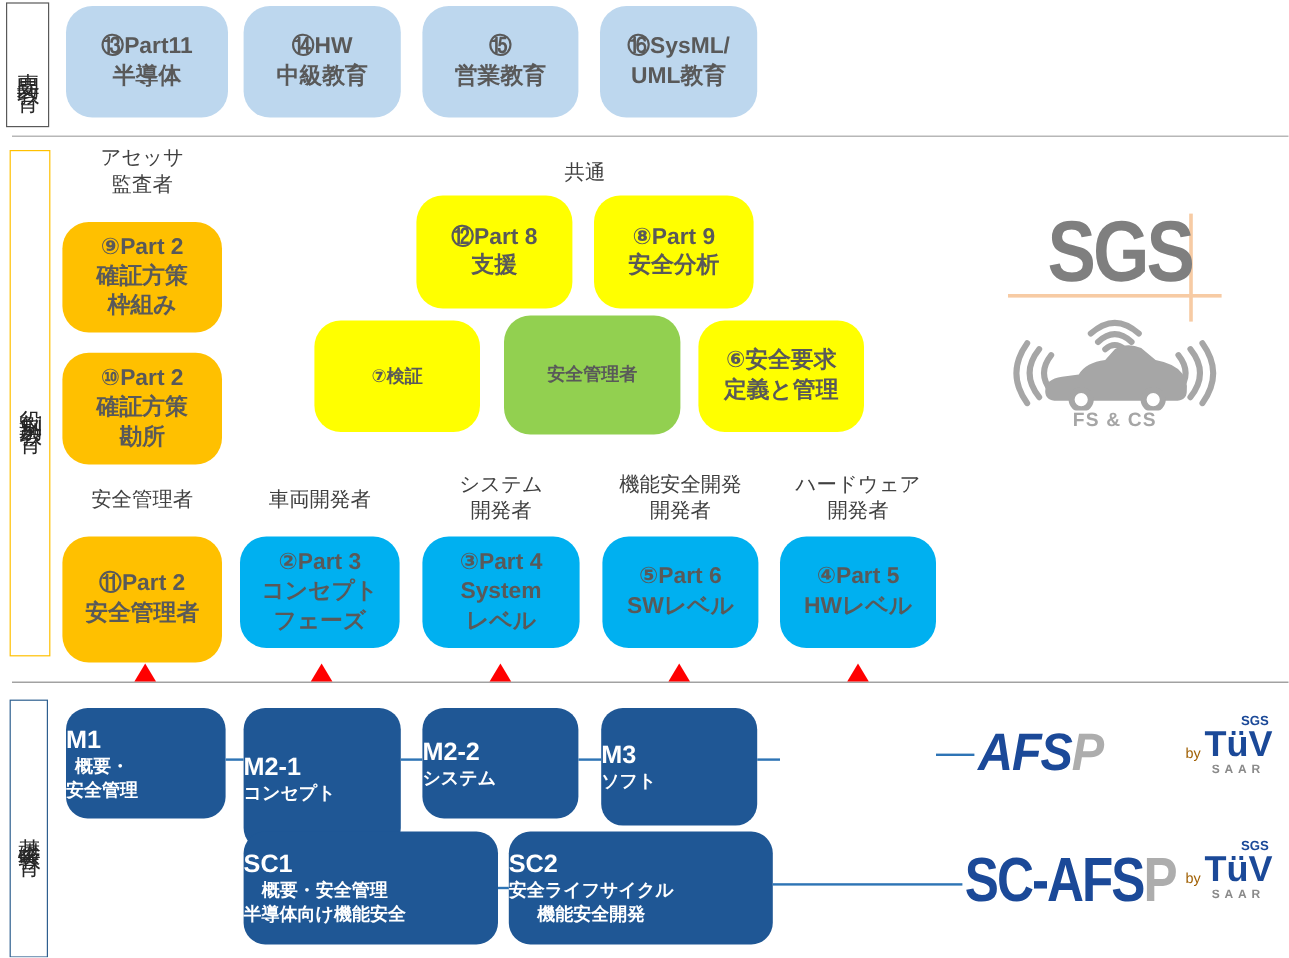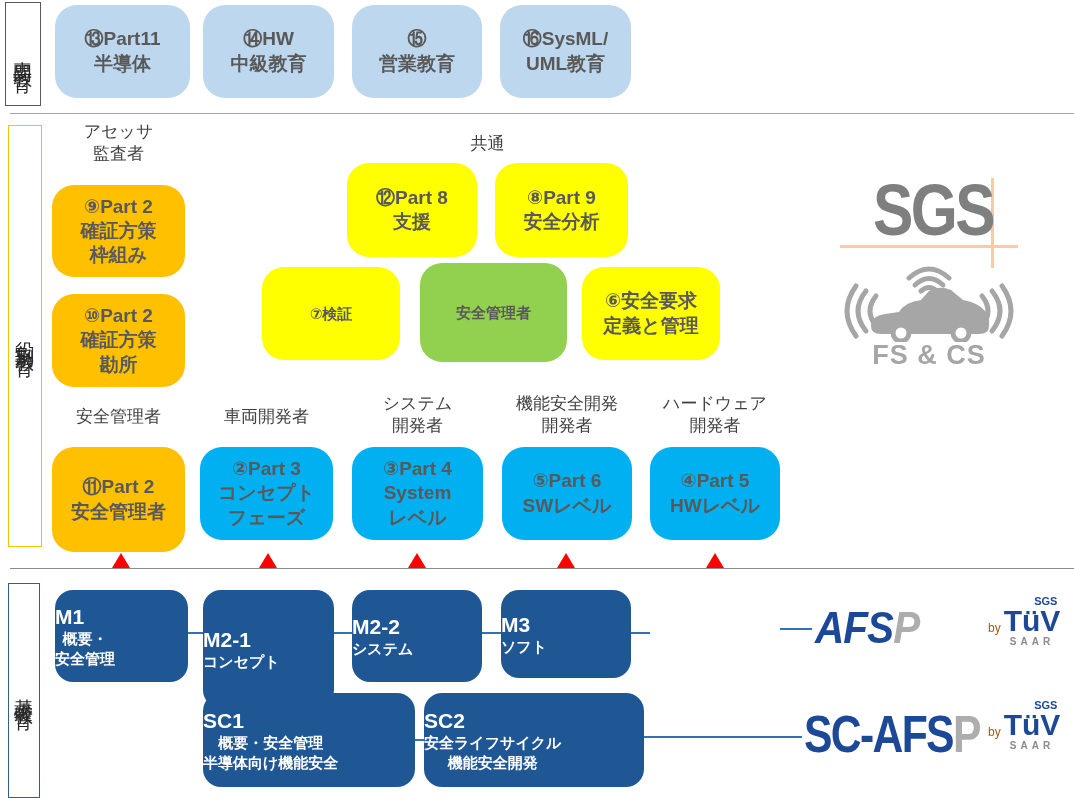--- a/index.html
+++ b/index.html
@@ -43,21 +43,21 @@
   .navy{
     position:absolute;background:#1F5795;border-radius:18px;color:#fff;
     display:flex;flex-direction:column;align-items:flex-start;justify-content:center;
     text-align:center;
   }
   .navy .t{font-size:21px;font-weight:700;line-height:1.2}
   .navy .s{font-size:15px;font-weight:700;line-height:1.3;white-space:pre-line}
   .m1{left:55px;top:590px;width:133px;height:92px}
   .m21{left:203px;top:590px;width:131px;height:118px}
   .m22{left:352px;top:590px;width:130px;height:92px}
-  .m3{left:501px;top:590px;width:130px;height:88px}
+  .m3{left:501px;top:590px;width:130px;height:98px}
   .m4{left:650px;top:590px;width:130px;height:92px}
   .sc1{left:203px;top:693px;width:212px;height:94px}
   .sc2{left:424px;top:693px;width:220px;height:94px}
   
   .glabel{
     position:absolute;color:#404040;font-size:17px;line-height:1.32;
     text-align:center;white-space:pre-line;
   }
   .lbl-assessor{left:52px;top:121px;width:133px}
   .lbl-common{left:347px;top:133px;width:281px}
@@ -97,21 +97,21 @@
   .sgs-wrap{position:absolute;left:843px;top:172px;width:182px;height:100px}
   .sgs-vline{position:absolute;left:148px;top:6px;width:3px;height:90px;background:#F7CBA4}
   .sgs-hline{position:absolute;left:-3px;top:73px;width:178px;height:3px;background:#F7CBA4}
   .sgs-text{
     position:absolute;left:30px;top:4px;font-size:72px;font-weight:800;
     color:#7F7F7F;letter-spacing:-3px;line-height:0.95;
     transform:scaleX(0.84);transform-origin:left top;
   }
   
   .car-wrap{position:absolute;left:843px;top:258px;width:172px;height:110px;text-align:center}
-  .fscs{font-size:27px;font-weight:800;color:#A6A6A6;letter-spacing:1px;line-height:1;margin-top:-4px}
+  .fscs{font-size:16px;font-weight:800;color:#A6A6A6;letter-spacing:1px;line-height:1;margin-top:-4px}
   
   .afsp-text{
     position:absolute;left:815px;top:606px;font-size:44px;font-weight:800;font-style:italic;
     color:#1B4998;letter-spacing:-1px;line-height:1;transform:scaleX(0.92);transform-origin:left top;
   }
   .scafsp-text{
     position:absolute;left:804px;top:708px;font-size:52px;font-weight:800;
     color:#1B4998;letter-spacing:-2px;line-height:1;transform:scaleX(0.82);transform-origin:left top;
   }
   .suffix{color:#ADADAD}

